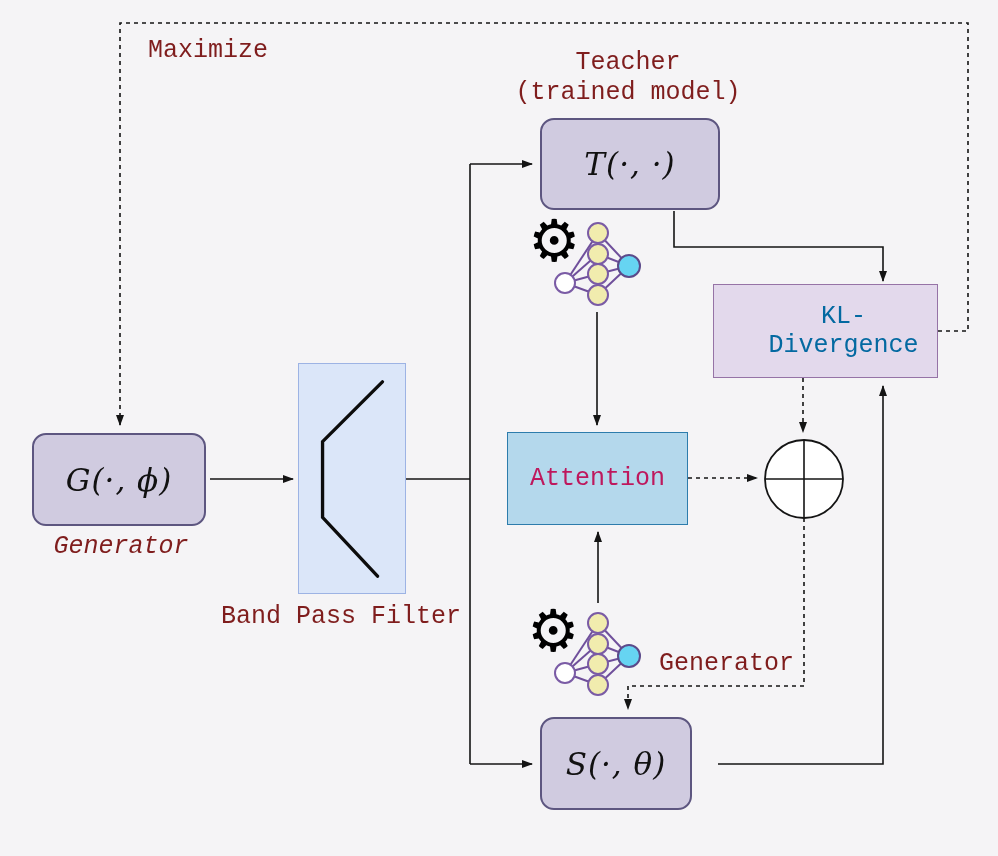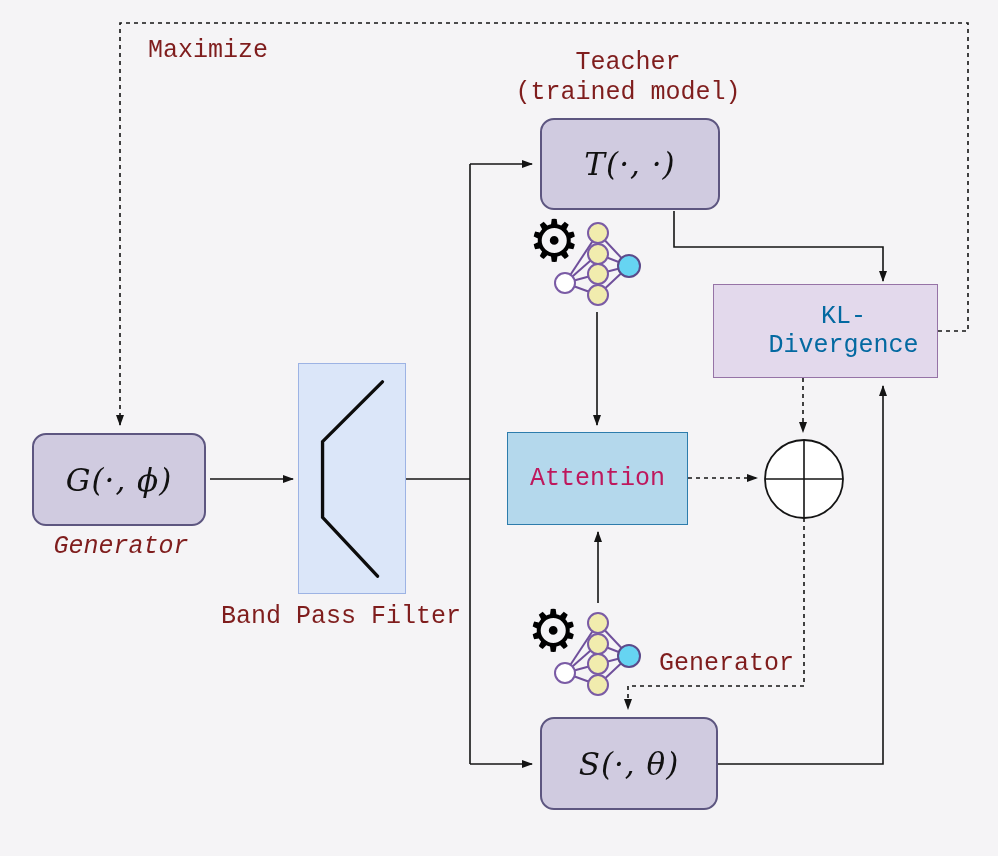--- a/index.html
+++ b/index.html
@@ -176,17 +176,17 @@
     <circle class="nn-node-hidden" cx="47" cy="12" r="10"></circle>
     <circle class="nn-node-hidden" cx="47" cy="33" r="10"></circle>
     <circle class="nn-node-hidden" cx="47" cy="53" r="10"></circle>
     <circle class="nn-node-hidden" cx="47" cy="74" r="10"></circle>
     <circle class="nn-node-output" cx="78" cy="45" r="11"></circle>
   </svg>
   <div class="gear" style="left:527px; top:602px;">⚙</div>
 
   <div class="caption" style="left:659px; top:649px;">Generator</div>
 
-  <div class="box model-box" style="left:540px; top:717px; width:178px; height:93px;align-items:center;">
+  <div class="box model-box" style="left:540px; top:717px; width:152px; height:93px;align-items:center;">
     <span class="formula">S(·, θ)</span>
   </div>
 
 </div>
 
 </body></html>

